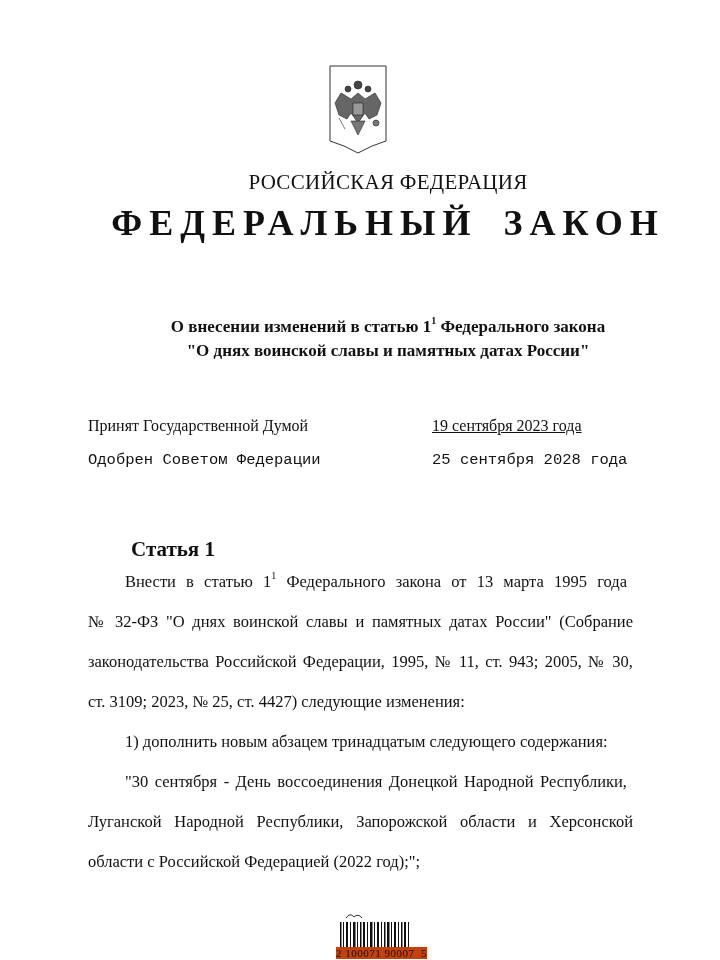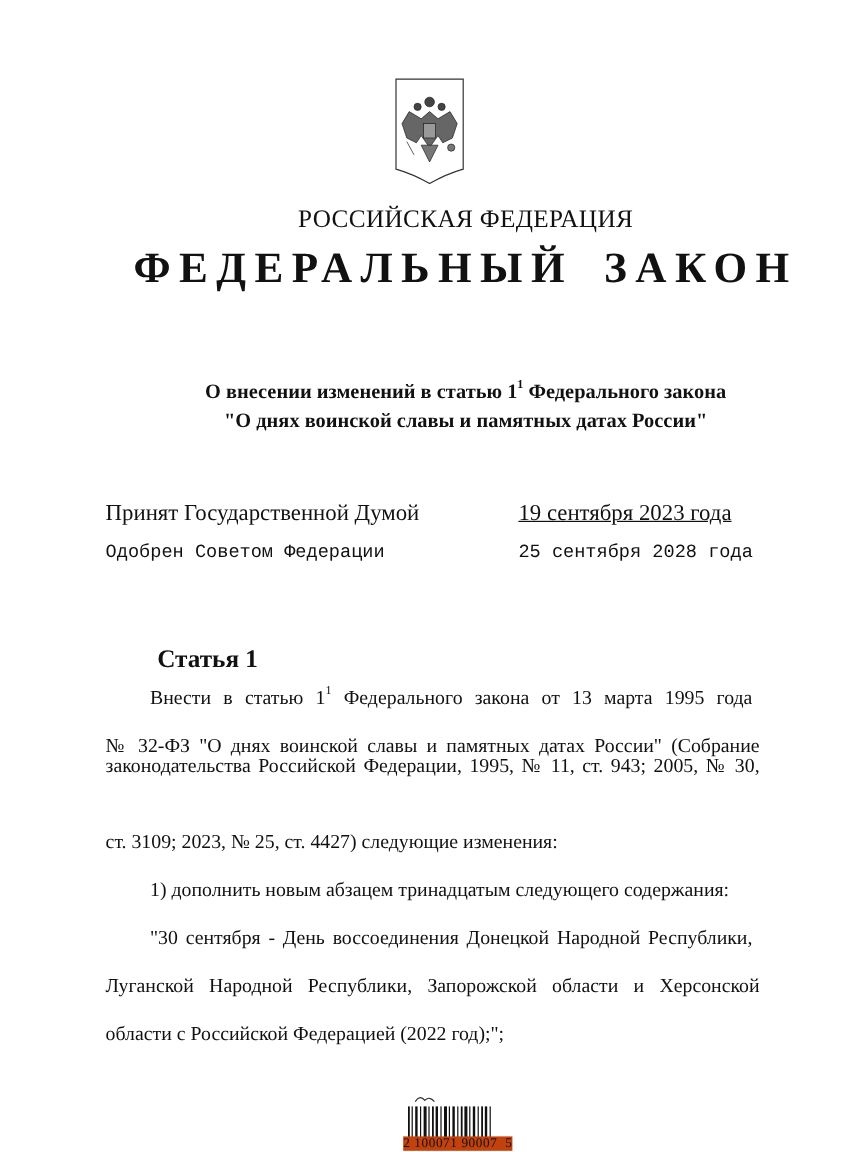--- a/index.html
+++ b/index.html
@@ -10,33 +10,33 @@
     }
     .abs { position: absolute; }
     #emblem { left: 327px; top: 63px; width: 62px; height: 92px; }
     .center { left: 0; width: 720px; text-align: center; margin-left: 28px; }
     #country { top: 170px; font-size: 21px; letter-spacing: 0.3px; }
     #law-type { top: 202px; font-size: 36px; font-weight: bold; letter-spacing: 7px; }
     #law-type .gap { display: inline-block; width: 26px; }
     #title1 { top: 317px; font-size: 17px; font-weight: bold; }
     #title2 { top: 341px; font-size: 17px; font-weight: bold; }
     sup { font-size: 10px; vertical-align: top; position: relative; top: -2px; }
-    .row { font-size: 19px; }
+    .row { font-size: 16px; }
     .mono { font-family: "Liberation Mono", "DejaVu Sans Mono", monospace; font-size: 15.5px; }
     #adopted-label { left: 88px; top: 417px; }
     #adopted-date { left: 432px; top: 417px; text-decoration: underline; }
     #approved-label { left: 88px; top: 451px; }
     #approved-date { left: 432px; top: 451px; }
     #article-heading { left: 131px; top: 537px; font-size: 21px; font-weight: bold; }
     .para { left: 88px; width: 545px; font-size: 16.5px; text-align: justify; text-align-last: justify; white-space: nowrap; }
     .para.last { text-align-last: left; }
     .indent { left: 125px; width: 502px; }
     #l1 { top: 572px; }
     #l2 { top: 612px; }
-    #l3 { top: 628px; }
+    #l3 { top: 652px; }
     #l4 { top: 692px; }
     #l5 { top: 732px; }
     #l6 { top: 772px; }
     #l7 { top: 812px; }
     #l8 { top: 852px; }
     #barcode { left: 336px; top: 912px; width: 86px; height: 48px; }
     #barcode-num { left: 336px; top: 947px; font-size: 11px; letter-spacing: 0.5px; white-space: pre; background:#c2410c; }
   </style>
 </head>
 <body>

